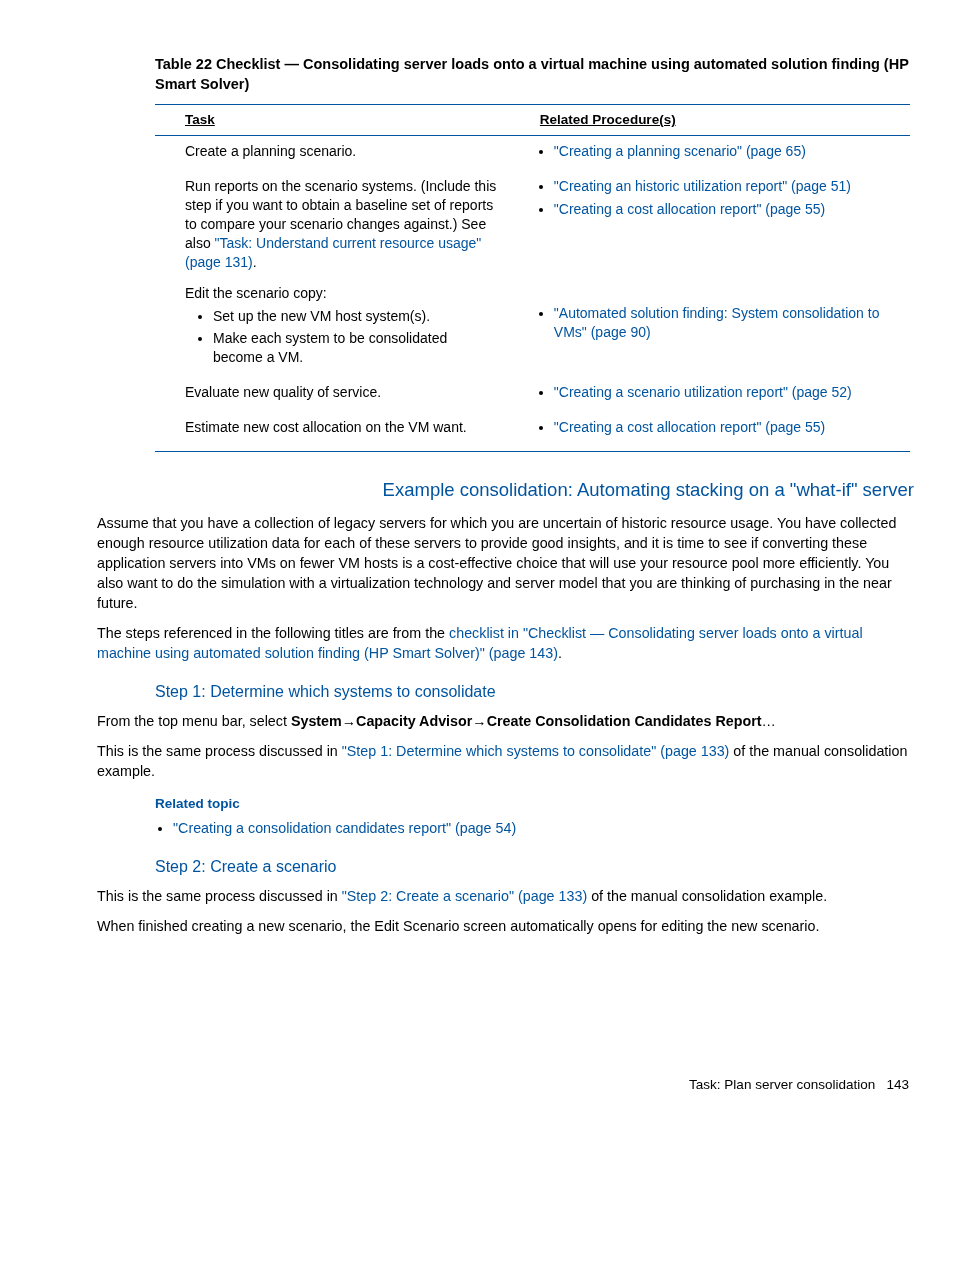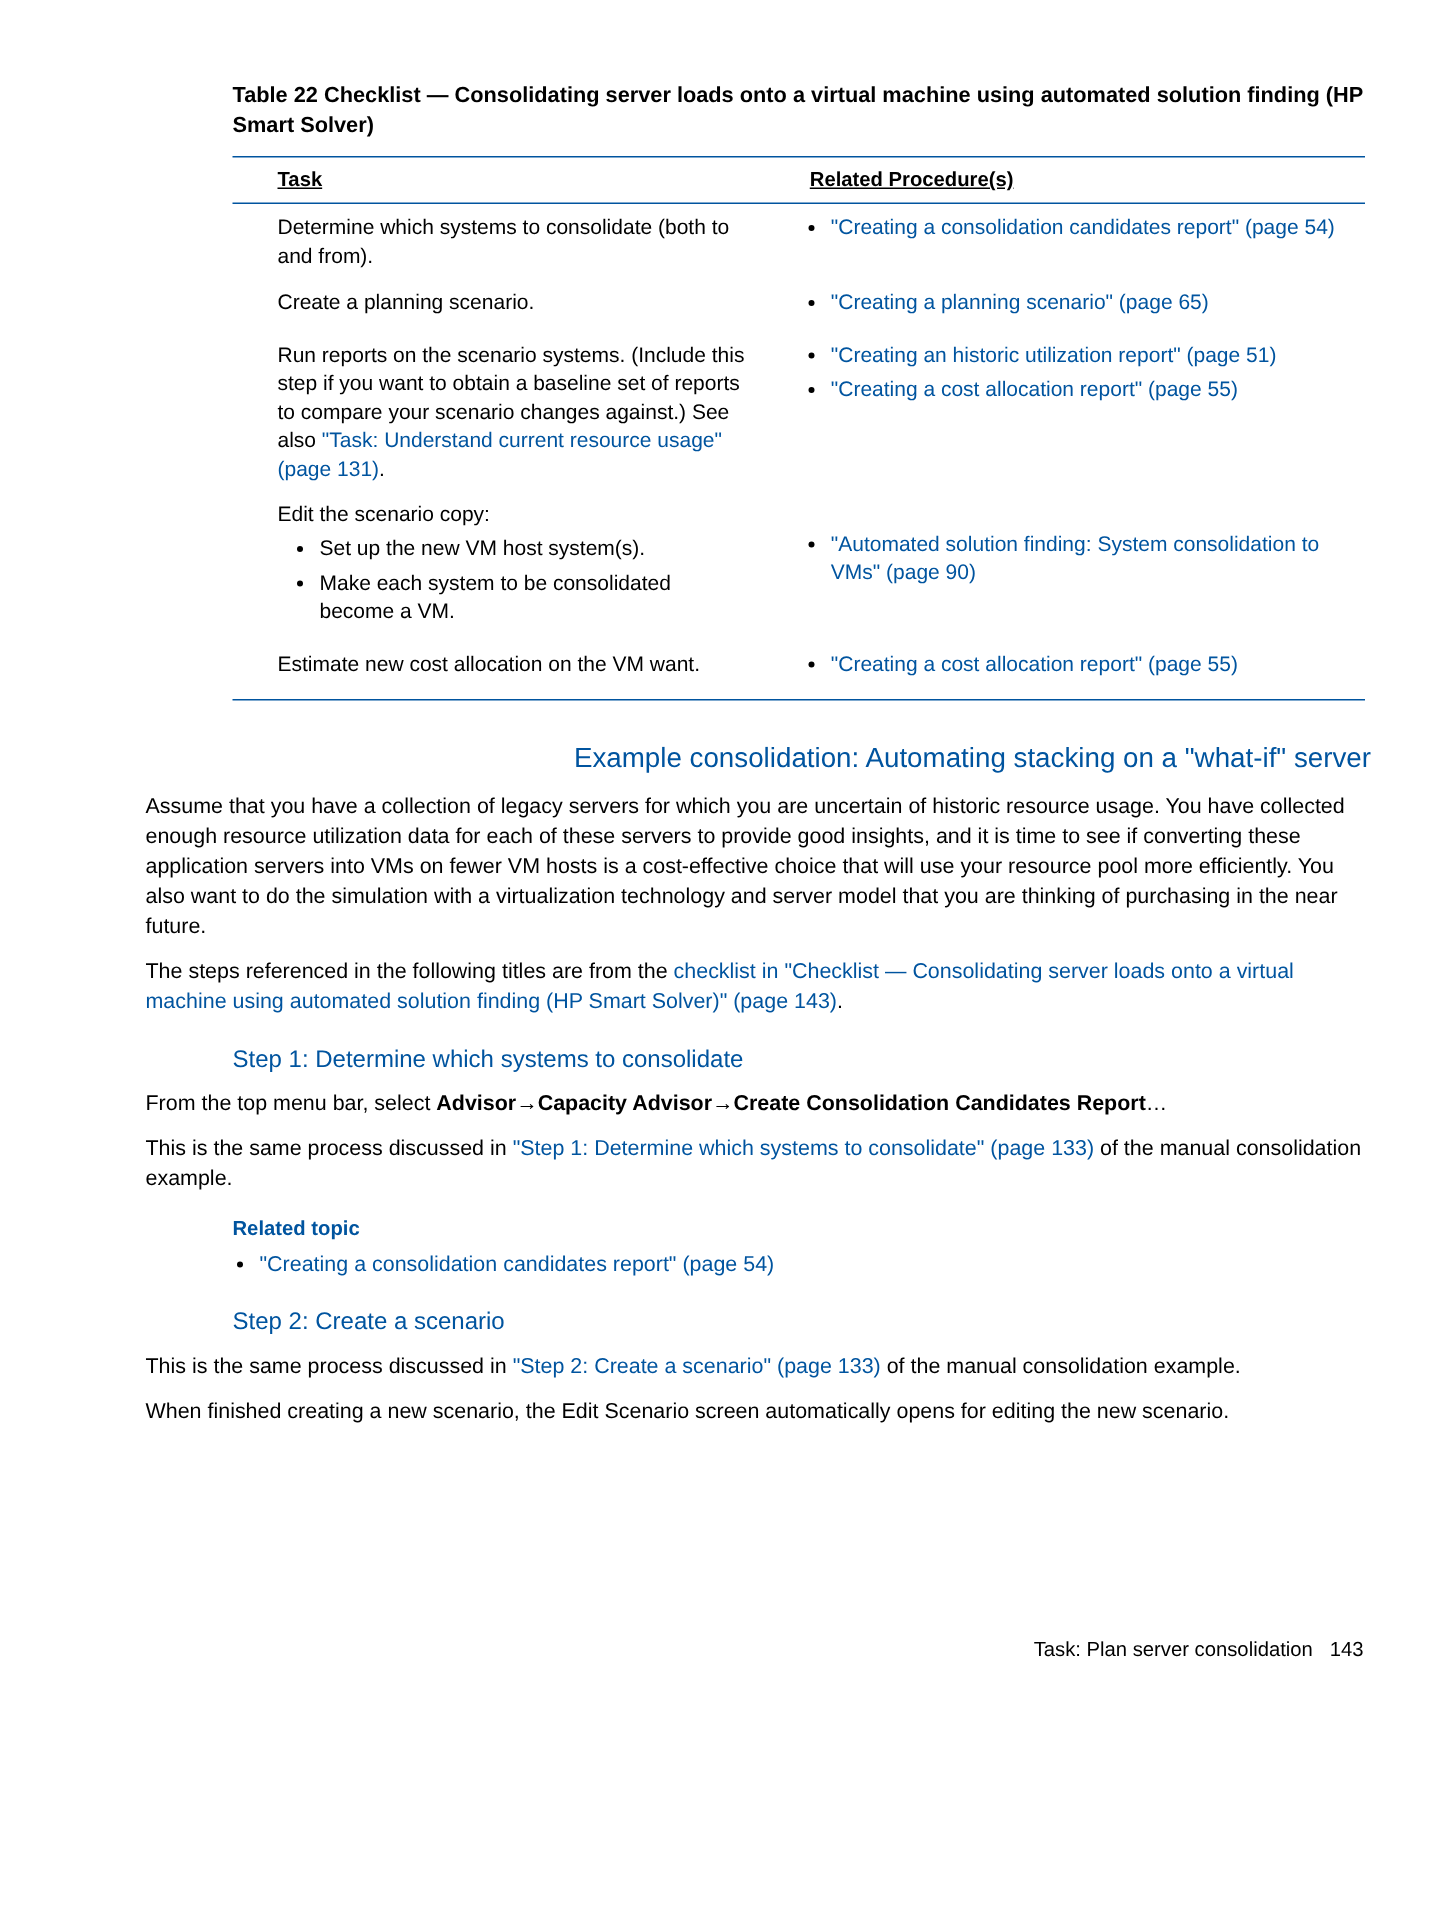--- a/index.html
+++ b/index.html
@@ -103,28 +103,20 @@
 
 <table>
   <thead>
     <tr>
       <th style="width:47%;">Task</th>
       <th>Related Procedure(s)</th>
     </tr>
   </thead>
   <tbody>
     <tr>
-      <td>Determine which systems to consolidate (both to and from).</td>
-      <td>
-        <ul>
-            <li><span class="link">"Creating a consolidation candidates report" (page 54)</span></li>
-          </ul>
-      </td>
-    </tr>
-    <tr>
       <td>Create a planning scenario.</td>
       <td>
         <ul>
             <li><span class="link">"Creating a planning scenario" (page 65)</span></li>
           </ul>
       </td>
     </tr>
     <tr>
       <td>
         <span>Run reports on the scenario systems. (Include this step if you want to obtain a baseline set of reports to compare your scenario changes against.) See also </span><span class="link">"Task: Understand current resource usage" (page 131)</span><span>.</span>
@@ -143,40 +135,48 @@
           <li>Set up the new VM host system(s).</li>
           <li>Make each system to be consolidated become a VM.</li>
         </ul>
       </td>
       <td style="padding-top:26px;">
         <ul>
             <li><span class="link">"Automated solution finding: System consolidation to VMs" (page 90)</span></li>
           </ul>
       </td>
     </tr>
+    <tr>
+      <td>Evaluate new quality of service.</td>
+      <td>
+        <ul>
+            <li><span class="link">"Creating a scenario utilization report" (page 52)</span></li>
+          </ul>
+      </td>
+    </tr>
     <tr class="last">
       <td>Estimate new cost allocation on the VM want.</td>
       <td>
         <ul>
             <li><span class="link">"Creating a cost allocation report" (page 55)</span></li>
           </ul>
       </td>
     </tr>
   </tbody>
 </table>
 
 <h2 class="section">Example consolidation: Automating stacking on a "what-if" server</h2>
 <p class="body">Assume that you have a collection of legacy servers for which you are uncertain of historic resource usage. You have collected enough resource utilization data for each of these servers to provide good insights, and it is time to see if converting these application servers into VMs on fewer VM hosts is a cost-effective choice that will use your resource pool more efficiently. You also want to do the simulation with a virtualization technology and server model that you are thinking of purchasing in the near future.</p>
 <p class="body">
   <span>The steps referenced in the following titles are from the </span><span class="link">checklist in "Checklist — Consolidating server loads onto a virtual machine using automated solution finding (HP Smart Solver)" (page 143)</span><span>.</span>
 </p>
 
 <h3 class="step">Step 1: Determine which systems to consolidate</h3>
 <p class="body">
-  <span>From the top menu bar, select </span><b>Advisor</b><span class="arrow">→</span><b>Capacity Advisor</b><span class="arrow">→</span><b>Create Consolidation Candidates Report</b><span>…</span>
+  <span>From the top menu bar, select </span><b>System</b><span class="arrow">→</span><b>Capacity Advisor</b><span class="arrow">→</span><b>Create Consolidation Candidates Report</b><span>…</span>
 </p>
 <p class="body">
   <span>This is the same process discussed in </span><span class="link">"Step 1: Determine which systems to consolidate" (page 133)</span><span> of the manual consolidation example.</span>
 </p>
 <div class="related-topic">Related topic</div>
 <ul class="related">
   <li><span class="link">"Creating a consolidation candidates report" (page 54)</span></li>
 </ul>
 
 <h3 class="step">Step 2: Create a scenario</h3>

